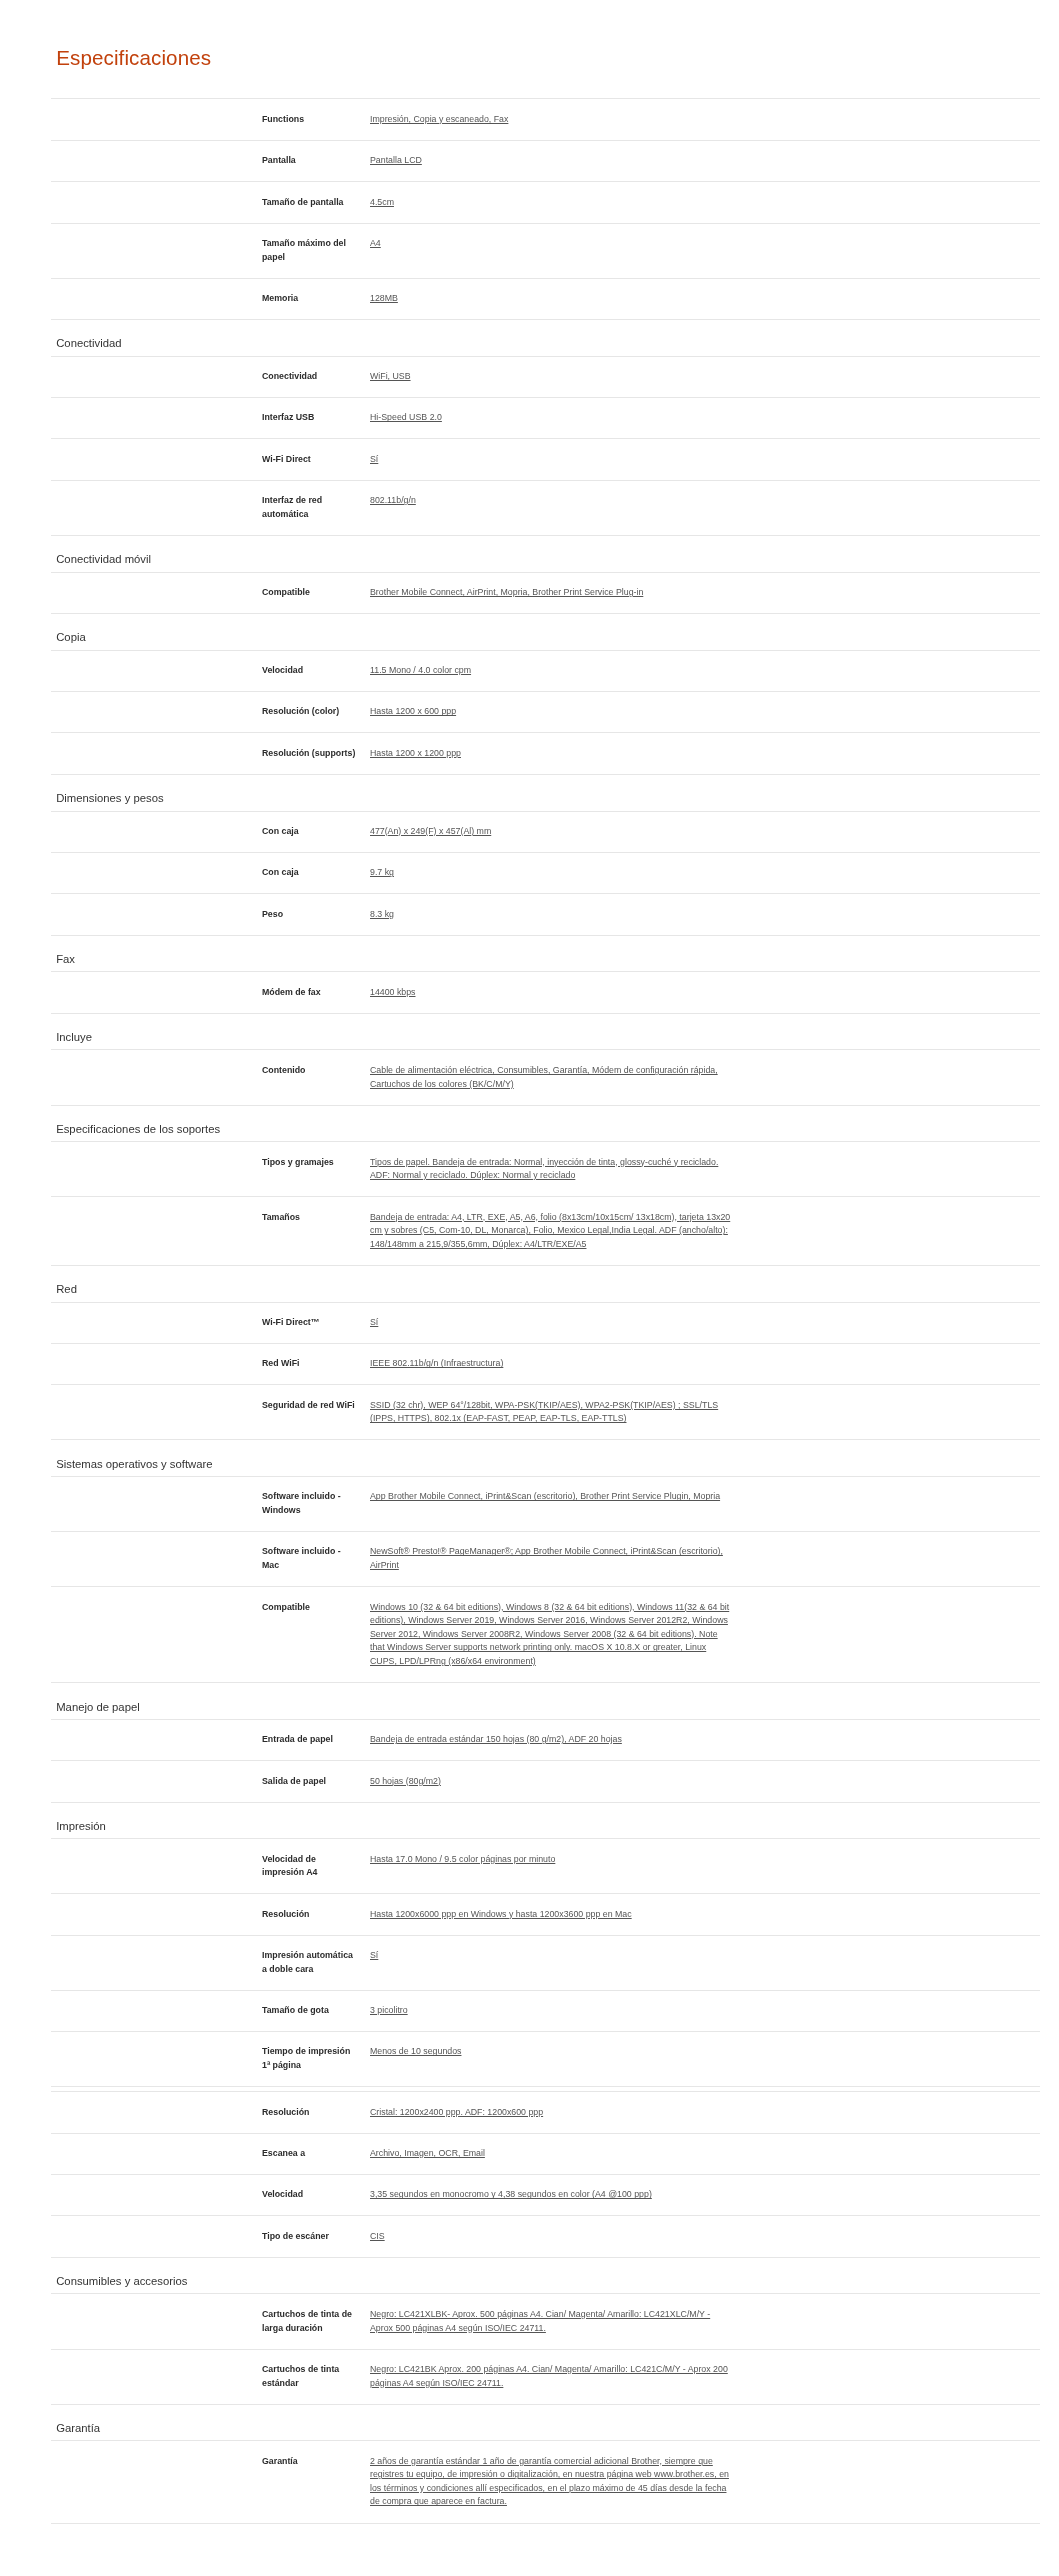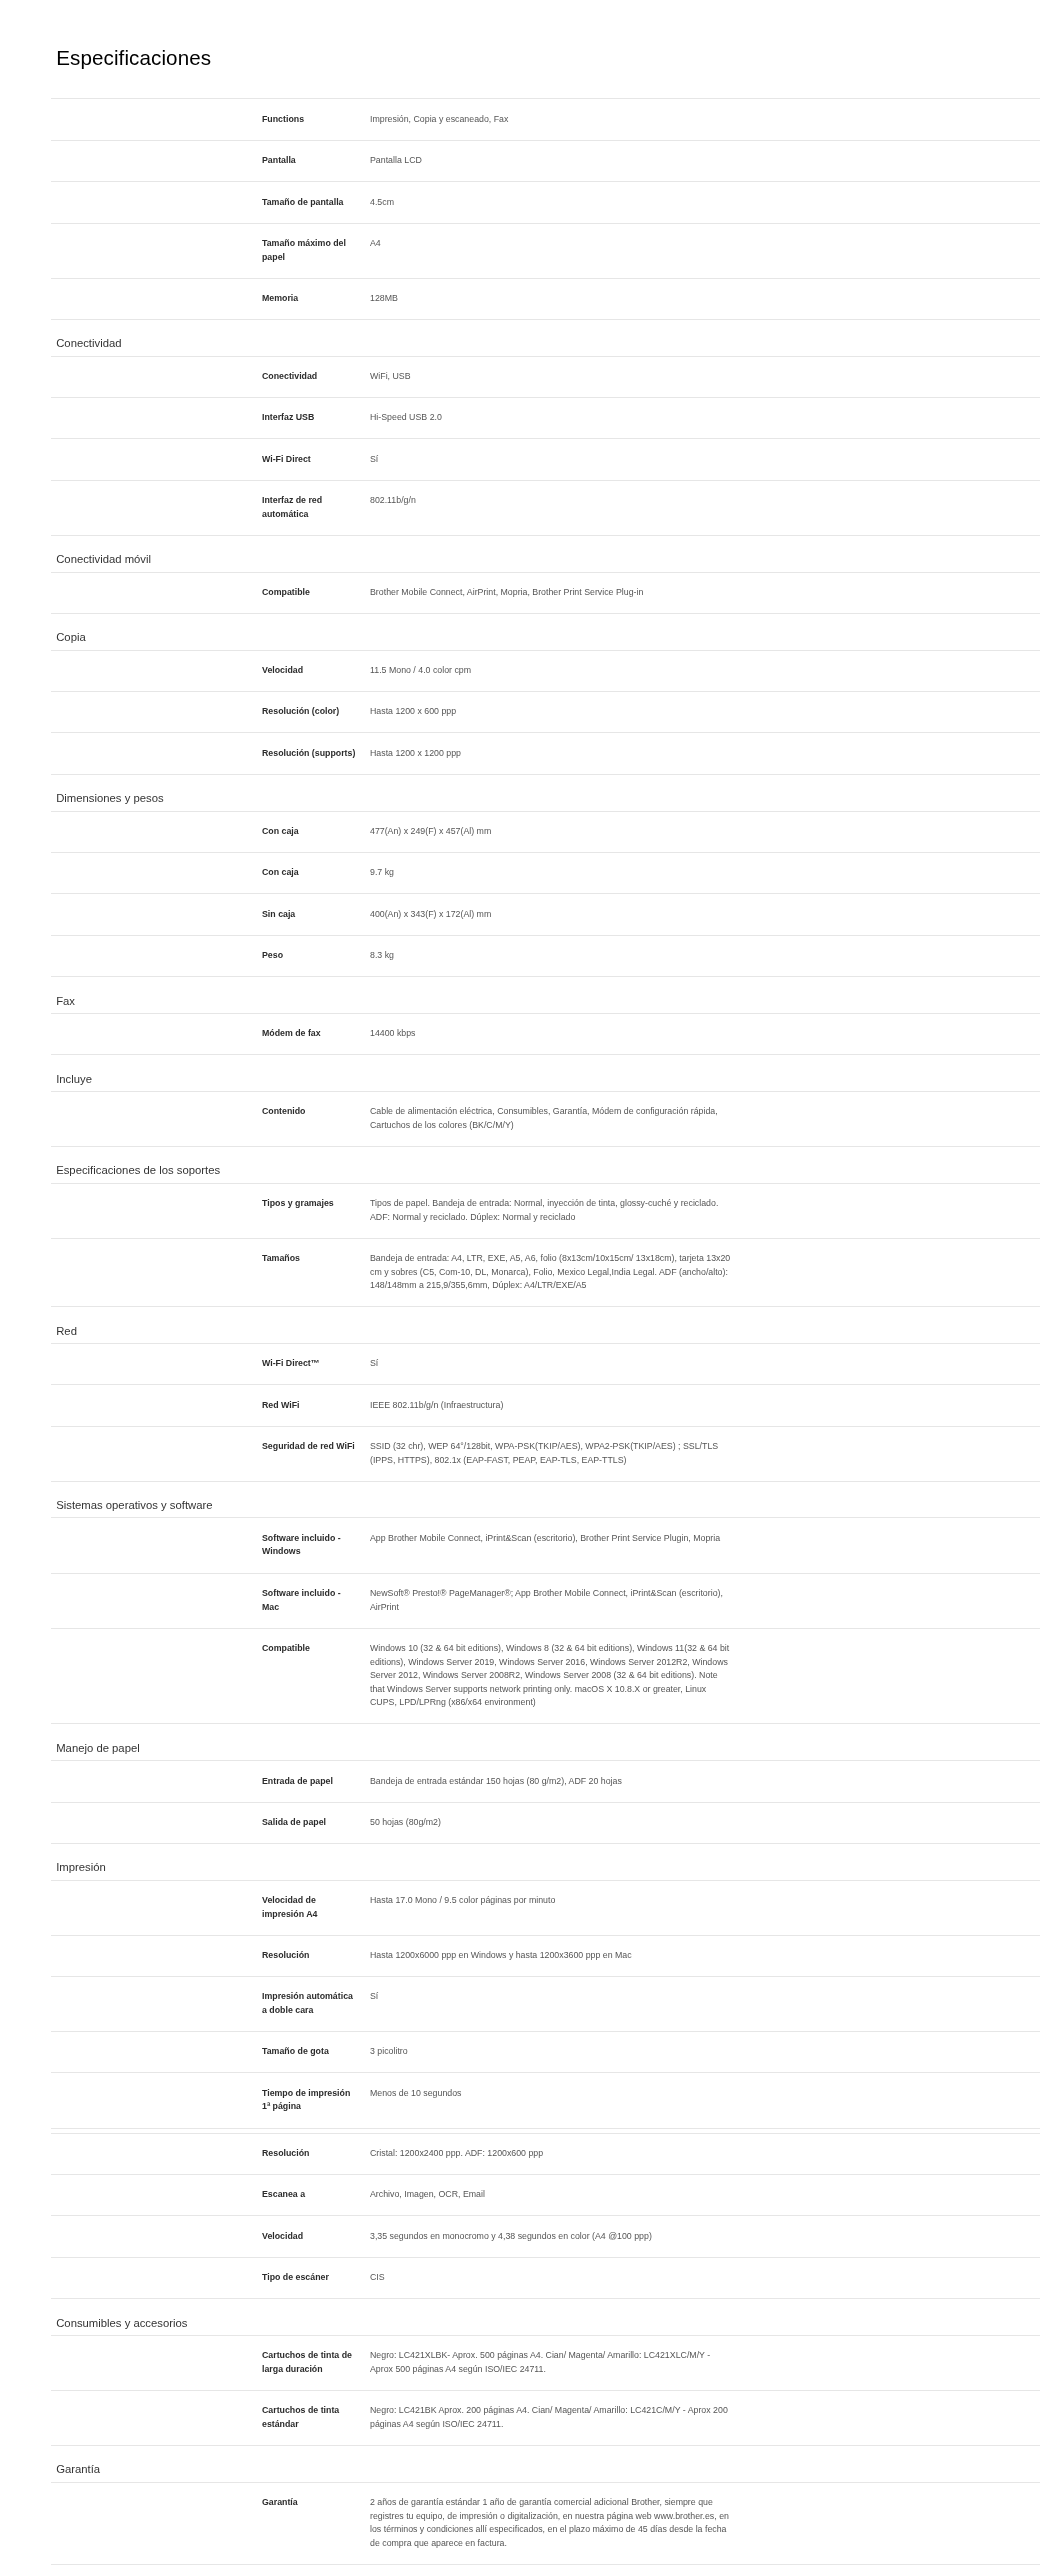--- a/index.html
+++ b/index.html
@@ -27,21 +27,21 @@
     background: #ffffff;
   }
   .specs-inner {
     width: 1020px;
     margin: 0 auto;
     padding-left: 31px;
   }
   .page-title {
     font-size: 20.6px;
     font-weight: 400;
-    color: #000000;
+    color: #c2410c;
     letter-spacing: 0.1px;
     margin: 10.3px 0 28px 5.2px;
   }
 
   .group {
     margin-bottom: 4.1px;
   }
   .group-title {
     font-size: 11.3px;
     font-weight: 400;
@@ -71,20 +71,21 @@
     width: 319px;
     padding-left: 211px;
     font-weight: bold;
     color: #2c2c2c;
     margin-top: 8px;
   }
   .spec-val {
     color: #555555;
     font-weight: 400;
     padding-right: 309px;
+    text-decoration: underline;
   }
 </style>
 </head>
 <body>
 
 <div class="page">
 
   <section class="specs-wrap">
     <div class="specs-inner">
       <h1 class="page-title">Especificaciones</h1>
@@ -174,24 +175,20 @@
               <tbody>
                 <tr class="spec-row">
                   <td class="spec-key">Con caja</td>
                   <td class="spec-val">477(An) x 249(F) x 457(Al) mm</td>
                 </tr>
                 <tr class="spec-row">
                   <td class="spec-key">Con caja</td>
                   <td class="spec-val">9.7 kg</td>
                 </tr>
                 <tr class="spec-row">
-                  <td class="spec-key">Sin caja</td>
-                  <td class="spec-val">400(An) x 343(F) x 172(Al) mm</td>
-                </tr>
-                <tr class="spec-row">
                   <td class="spec-key">Peso</td>
                   <td class="spec-val">8.3 kg</td>
                 </tr>
               </tbody>
             </table>
           </div>
           <div class="group">
             <h3 class="group-title">Fax</h3>
             <table class="spec-table">
               <tbody>

